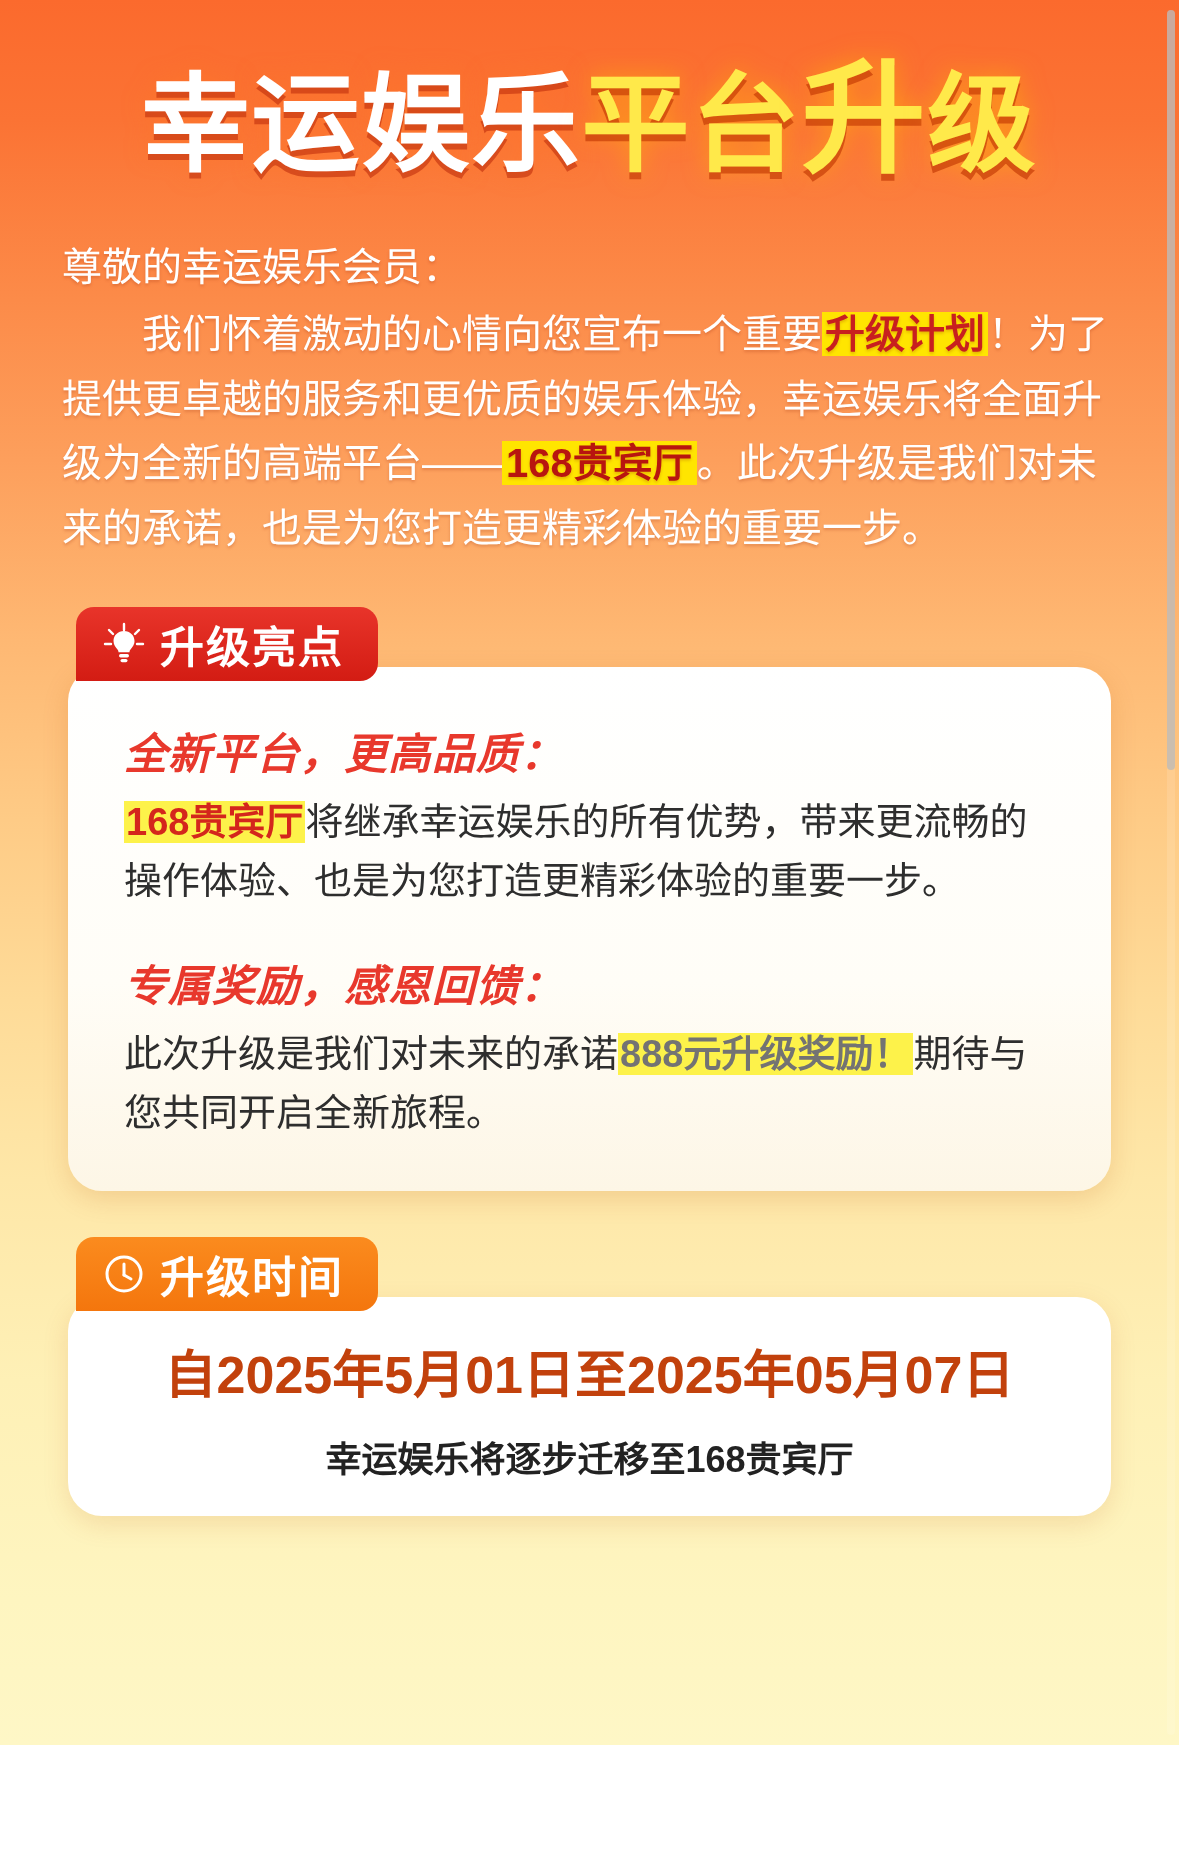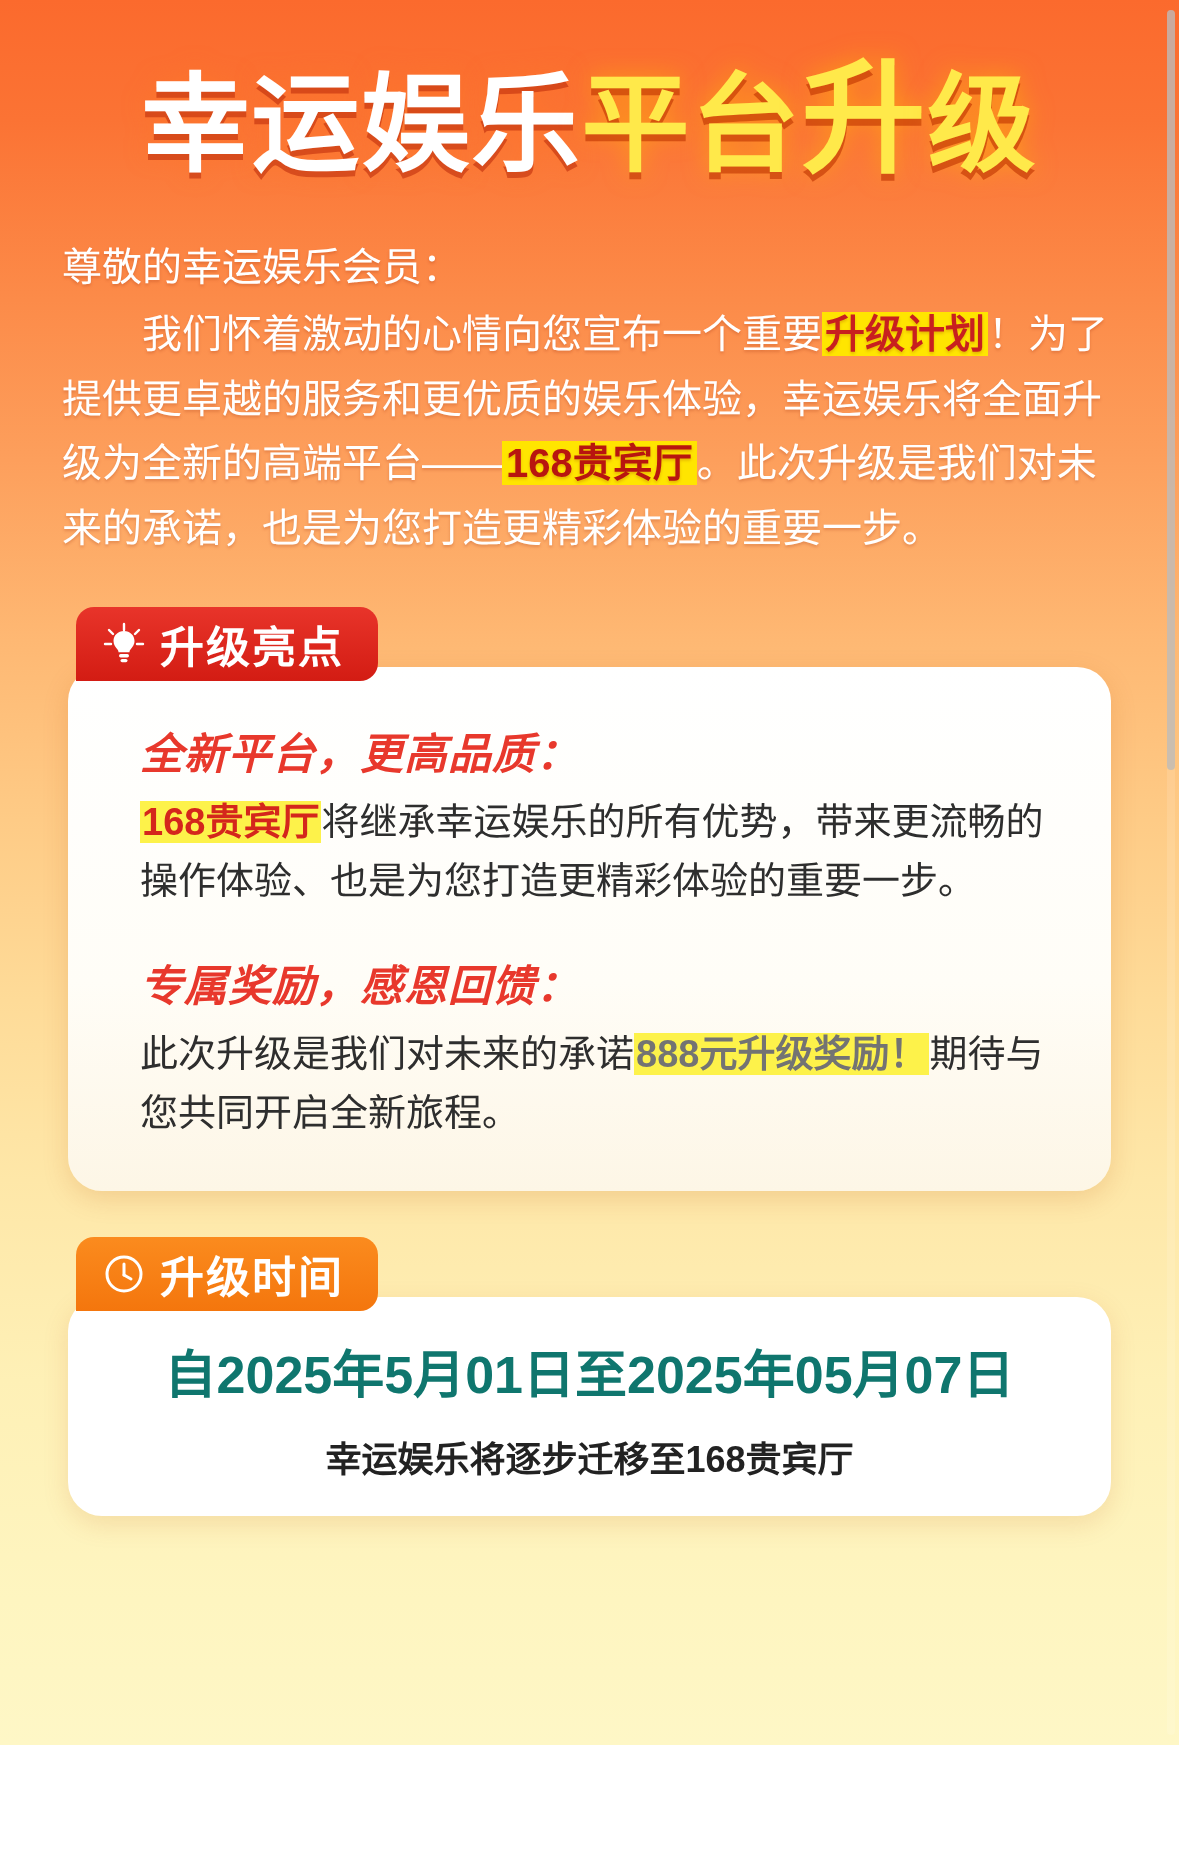--- a/index.html
+++ b/index.html
@@ -172,21 +172,21 @@
     display: inline-block;
     position: relative;
   }
 
   .card {
     position: relative;
     margin-top: -14px;
     background: linear-gradient(180deg,#ffffff 0%,#fffdf7 60%,#fdf6e6 100%);
     border-radius: 34px;
     box-shadow: 0 8px 26px rgba(190,90,20,0.18);
-    padding: 52px 46px 48px 72px;
+    padding: 52px 46px 48px 56px;
     z-index: 2;
   }
   .block { margin-bottom: 40px; }
   .block:last-child { margin-bottom: 0; }
   .block-title {
     color: #e8382c;
     font-size: 43px;
     font-weight: bold;
     font-style: italic;
     letter-spacing: 1px;
@@ -215,21 +215,21 @@
     position: relative;
     margin-top: -14px;
     background: #ffffff;
     border-radius: 34px;
     box-shadow: 0 8px 26px rgba(190,90,20,0.15);
     padding: 36px 30px 34px 30px;
     text-align: center;
     z-index: 2;
   }
   .time-range {
-    color: #0f766e;
+    color: #c2410c;
     font-size: 52px;
     font-weight: bold;
     letter-spacing: 0px;
     white-space: nowrap;
   }
   .time-note {
     margin-top: 22px;
     color: #222222;
     font-size: 36px;
     font-weight: bold;

